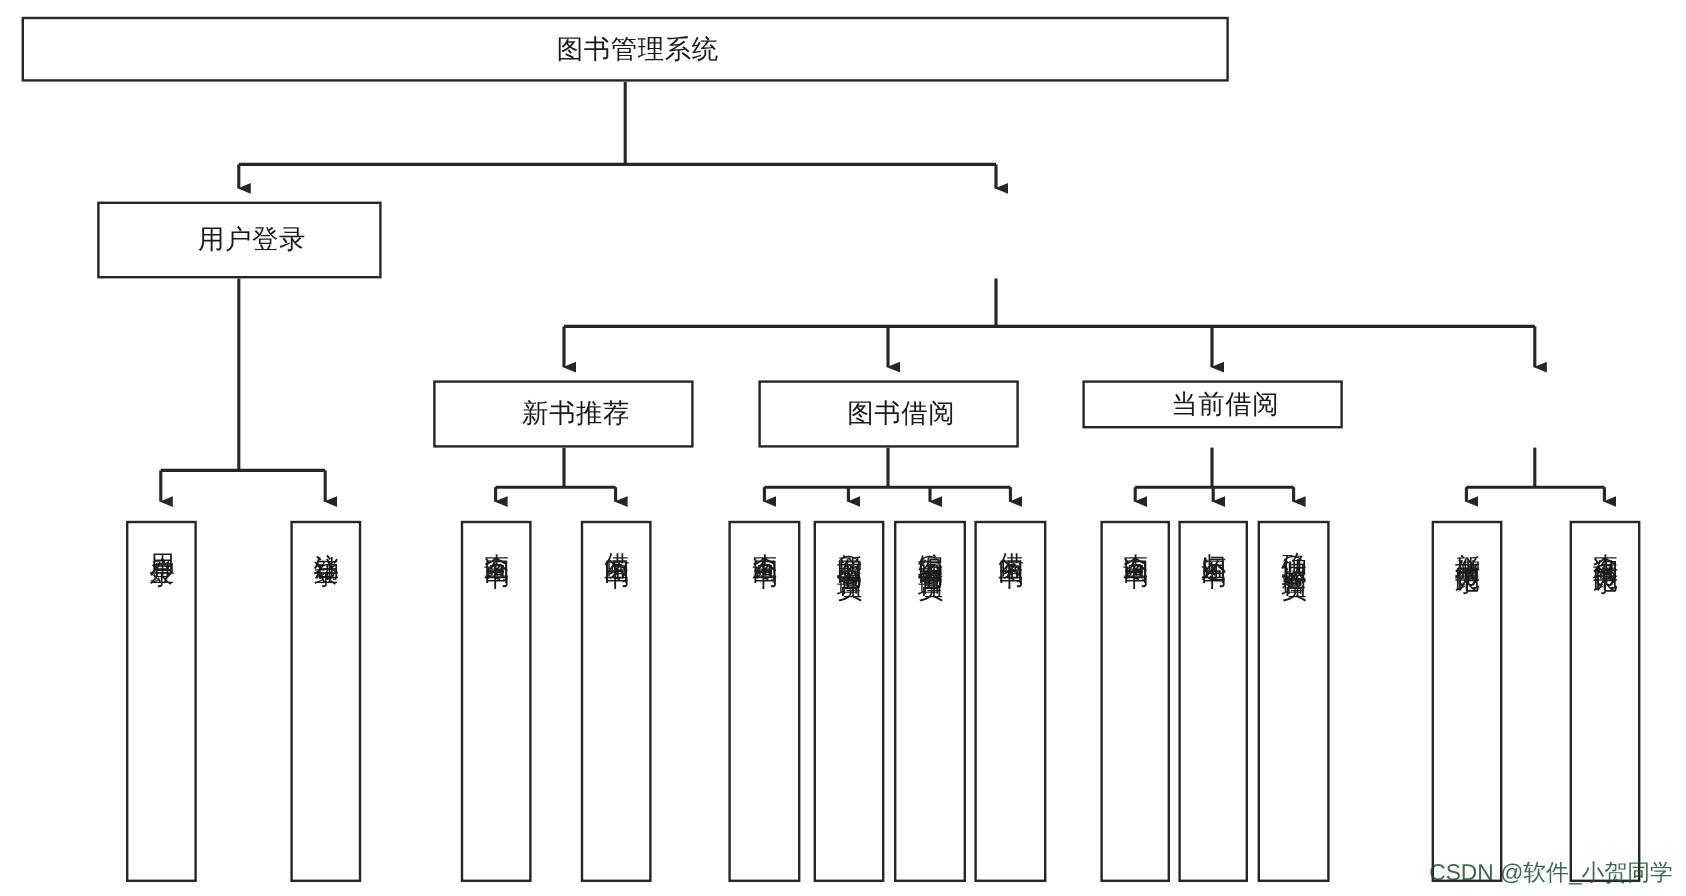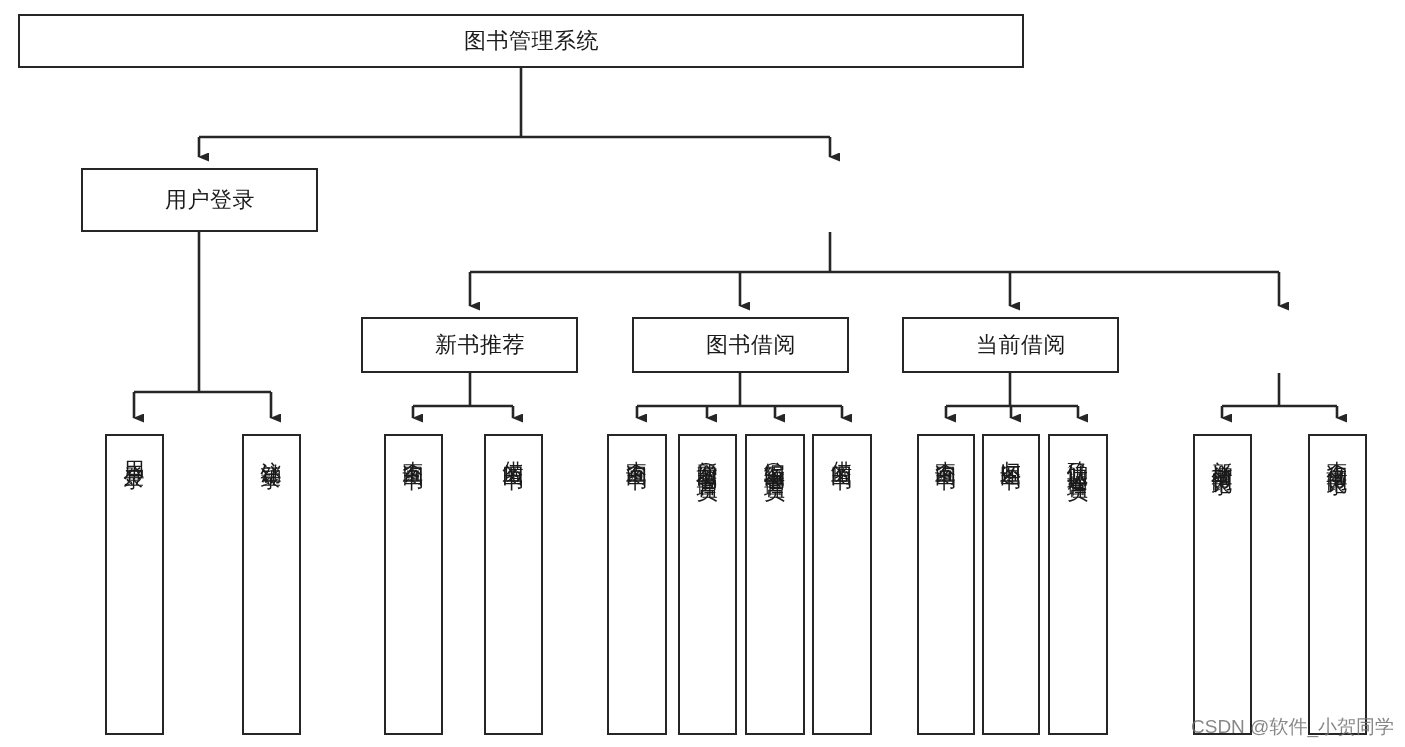--- a/index.html
+++ b/index.html
@@ -47,21 +47,21 @@
   .node.vert .vlabel {
     writing-mode: vertical-rl;
     text-orientation: upright;
     letter-spacing: 3px;
     line-height: 1;
     white-space: nowrap;
   }
   .watermark {
     position: absolute;
     font-size: 19px;
-    color: #737373;
+    color: #14532d;
     white-space: nowrap;
     opacity: 0.85;
   }
 </style>
 </head>
 <body>
 
 <div id="canvas">
 
   <svg id="edges" viewBox="0 0 1405 747" xmlns="http://www.w3.org/2000/svg">
@@ -121,21 +121,21 @@
   <div class="node horiz" style="left:81px; top:168px; width:237px; height:64px;">
     <span>用户登录</span>
   </div>
 
   <div class="node horiz" style="left:632px; top:317px; width:217px; height:56px;">
     <span>图书借阅</span>
   </div>
   <div class="node horiz" style="left:361px; top:317px; width:217px; height:56px;">
     <span>新书推荐</span>
   </div>
-  <div class="node horiz" style="left:902px; top:317px; width:217px; height:56px;font-family:Liberation Serif, serif;">
+  <div class="node horiz" style="left:902px; top:317px; width:217px; height:40px;font-family:Liberation Serif, serif;">
     <span>当前借阅</span>
   </div>
 
   <div class="node vert" style="left:105px; top:434px; width:59px; height:301px;">
     <span class="vlabel">用户登录</span>
   </div>
   <div class="node vert" style="left:242px; top:434px; width:59px; height:301px;">
     <span class="vlabel">注销登录</span>
   </div>
 

